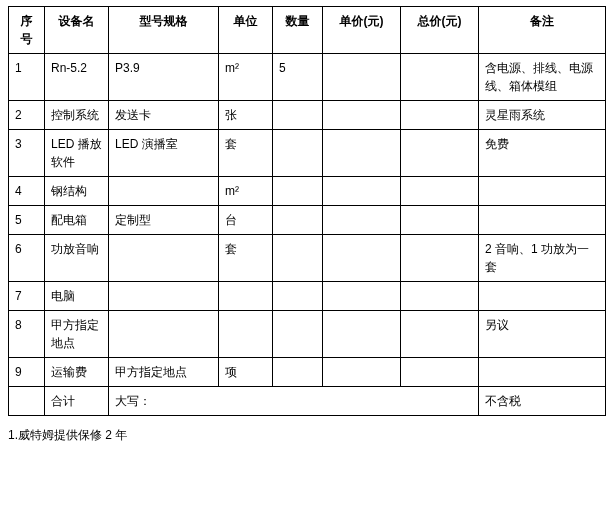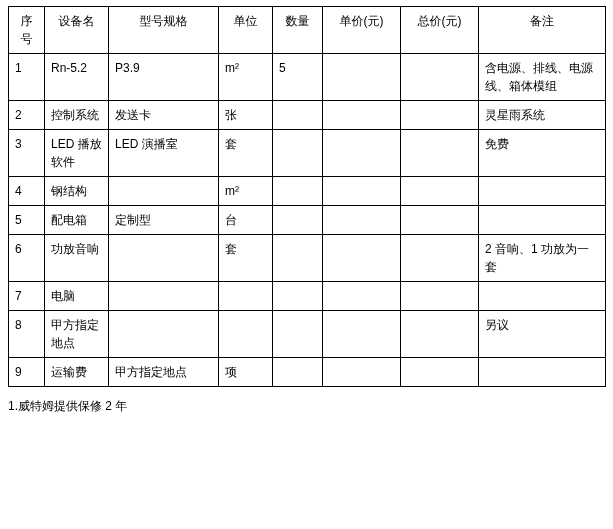--- a/index.html
+++ b/index.html
@@ -31,21 +31,21 @@
     border: 1px solid #000000;
     padding: 5px 6px;
     vertical-align: top;
     font-weight: normal;
     font-size: 12px;
     line-height: 1.5;
     height: 18px;
     word-break: break-all;
   }
   table.quote th {
-    font-weight: normal;
+    font-weight: bold;
   }
   .c-no     { width: 36px; }
   .c-name   { width: 64px; }
   .c-model  { width: 110px; }
   .c-unit   { width: 54px; }
   .c-qty    { width: 50px; }
   .c-price  { width: 78px; }
   .c-total  { width: 78px; }
   .c-remark { width: 127px; }
   .notes {
@@ -170,20 +170,26 @@
       <tr>
         <td>9</td>
         <td>运输费</td>
         <td>甲方指定地点</td>
         <td>项</td>
         <td></td>
         <td></td>
         <td></td>
         <td></td>
       </tr>
+      <tr>
+        <td></td>
+        <td>合计</td>
+        <td colspan="5">大写：</td>
+        <td>不含税</td>
+      </tr>
     </tbody>
   </table>
 
   <div class="notes">
     <div>1.威特姆提供保修 2 年</div>
 
   </div>
 
 </div>
 

